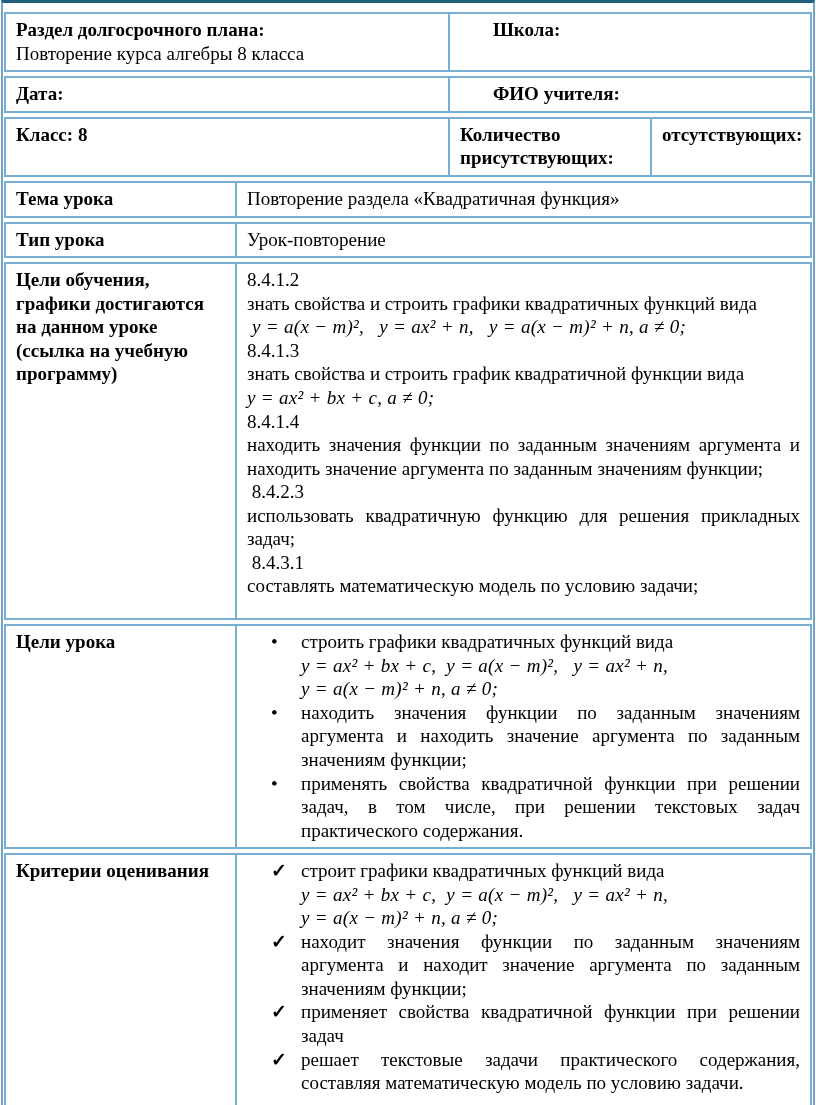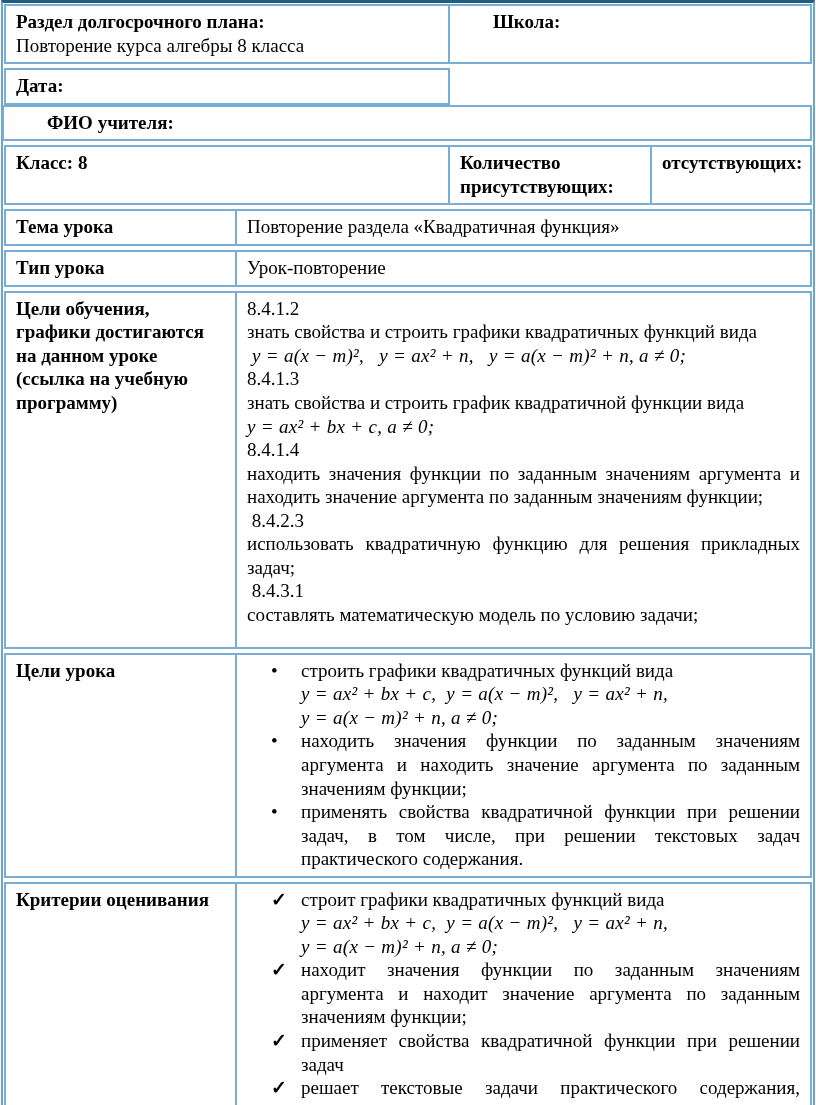--- a/index.html
+++ b/index.html
@@ -14,38 +14,38 @@
   }
   .doc {
     margin: 0 1px;
     border: 2px solid #6fa3c8;
     border-top: 3px solid #215e7c;
     border-bottom: 4px solid #215e7c;
     padding: 1px;
     background: #ffffff;
   }
   .trow { display: flex; align-items: stretch; margin-top: 4px; }
-  .trow:first-child { margin-top: 0; justify-content: space-between; }
+  .trow:first-child { margin-top: 8px; justify-content: space-between; }
   .cell {
     border: 2px solid #79aed4;
     background: #fff;
     box-sizing: border-box;
     padding: 4px 10px 5px 10px;
   }
   .cell + .cell { margin-left: -2px; }
   
   .w-main    { width: 446px; flex: none; }
   .w-rest    { flex: 1 1 auto; min-width: 0; padding-left: 43px; }
   .w-present { width: 204px; flex: none; }
   .w-absent  { flex: 1 1 auto; min-width: 0; }
   .w-label   { width: 233px; flex: none; padding-right: 14px; }
   .w-content { flex: 1 1 auto; min-width: 0; }
   
   .r1 { min-height: 54px; }
-  .r2 { min-height: 33px; flex-direction: column; }
+  .r2 { min-height: 33px; }
   .r3 { min-height: 46px; }
   .r4 { min-height: 37px; }
   .r5 { min-height: 36px; }
   .r6 { min-height: 358px; }
   .r7 { min-height: 222px; }
   .r8 { min-height: 266px; }
   .b { font-weight: bold; }
   .jp { text-align: justify; }
   .formula {
     font-style: italic;

